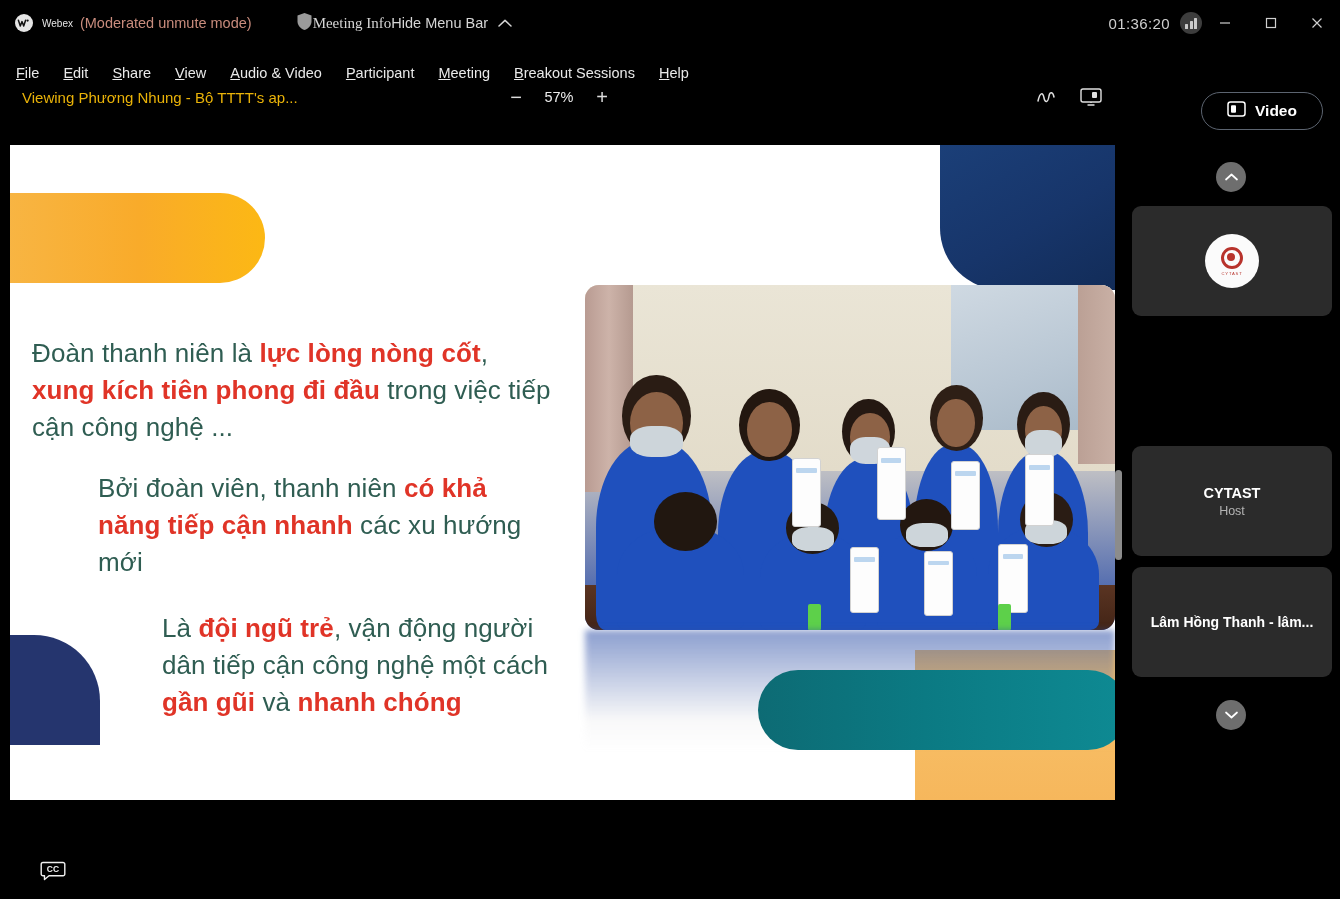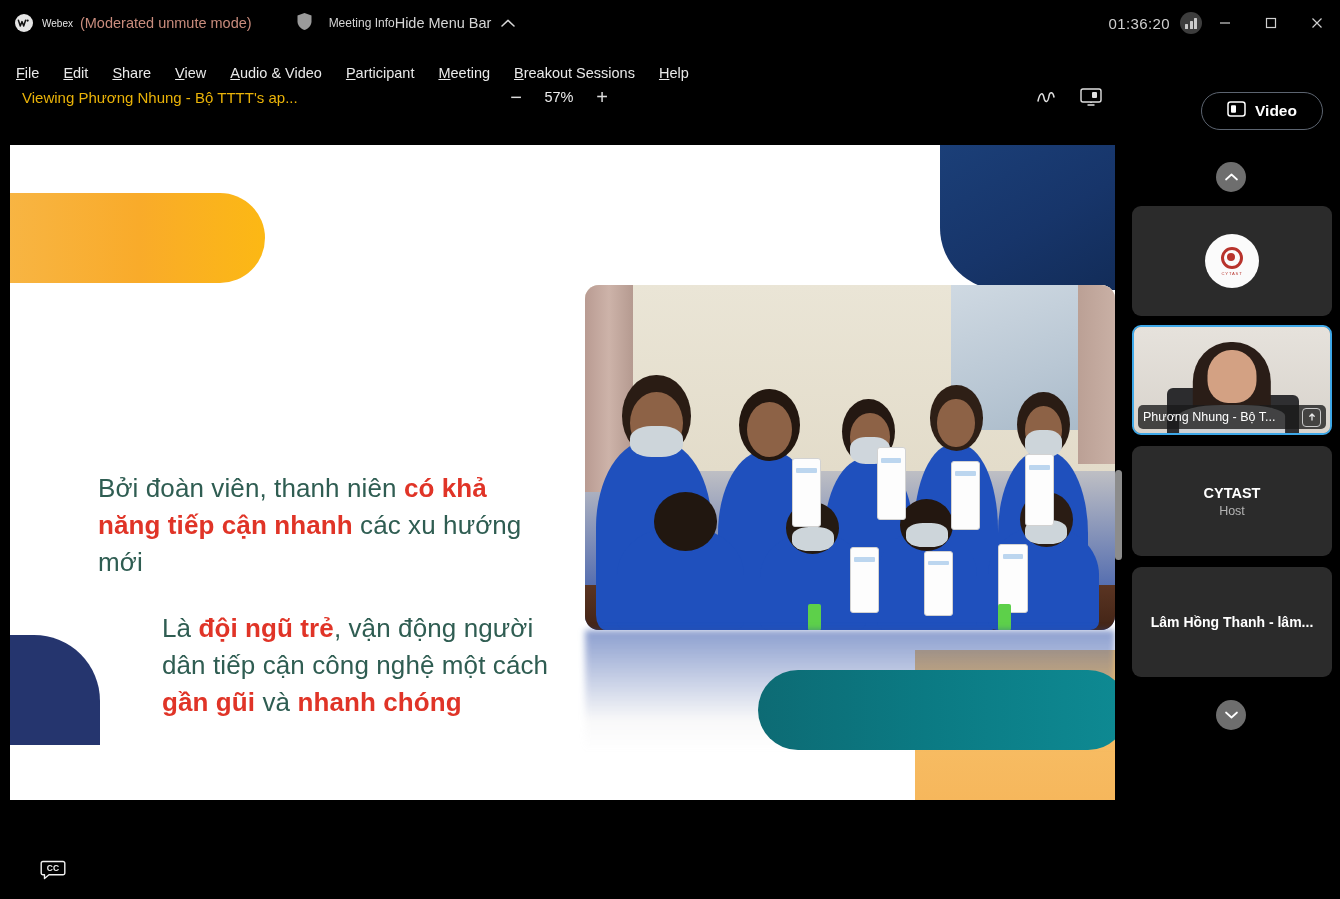--- a/index.html
+++ b/index.html
@@ -14,21 +14,21 @@
   
   .titlebar {
     position: absolute; left: 0; top: 0; width: 1340px; height: 46px;
     display: flex; align-items: center; color: #d8d8d8;
   }
   .tb-logo { margin-left: 14px; display: flex; align-items: center; }
   .tb-logo svg { display: block; }
   .tb-app-name { font-size: 10px; color: #e6e6e6; margin-left: 8px; }
   .tb-mode { font-size: 14.5px; color: #c98c7d; margin-left: 7px; }
   .tb-meetinfo { display: flex; align-items: center; margin-left: 44px; cursor: pointer; }
-  .tb-meetinfo-label { font-size: 12px; color: #d5d5d5; margin-left: 16px; }
+  .tb-meetinfo-label { font-size: 15px; color: #d5d5d5; margin-left: 0; font-family: Liberation Serif, serif; }
   .tb-hidemenu { display: flex; align-items: center; cursor: pointer; }
   .tb-hidemenu-label { font-size: 14.5px; color: #d5d5d5; }
   .tb-hidemenu .chev { margin-left: 9px; }
   .tb-right { margin-left: auto; display: flex; align-items: center; height: 46px; }
   .tb-timer { font-size: 15px; color: #cfcfcf; letter-spacing: .4px; }
   .tb-signal {
     width: 22px; height: 22px; border-radius: 50%; background: #3d3d3d;
     margin-left: 10px; display: flex; align-items: flex-end; justify-content: center;
     padding-bottom: 5px; gap: 1.5px;
   }
@@ -250,22 +250,22 @@
   .tile-center .nm2 { font-size: 14.5px; color: #fff; font-weight: 700; }
   .tile-center .role { font-size: 12.5px; color: #b4b4b4; }
   .tile-center.single .nm2 { font-weight: 700; font-size: 14px; }
 
   
   .bottombar {
     position: absolute; left: 0; top: 818px; width: 1340px; height: 81px;
     background: #000;
   }
   .cc-btn {
-    position: absolute; left: 34px; top: 30px; width: 38px; height: 38px;
-    display: flex; align-items: flex-end; justify-content: center; cursor: pointer;
+    position: absolute; left: 34px; top: 36px; width: 38px; height: 38px;
+    display: flex; align-items: center; justify-content: center; cursor: pointer;
     border-radius: 8px;
   }
 </style>
 </head>
 <body>
 
 <div class="app">
 
   <div class="titlebar">
     <div class="tb-logo">
@@ -435,20 +435,23 @@
           </div>
 
         <div class="bottle" style="left:42%;"></div>
         <div class="bottle" style="left:78%;"></div>
       </div>
       <div class="reflect"></div>
 
       <div class="sh-teal"></div>
 
       <div class="slide-text">
+        <div class="para p1">
+          <span>Đoàn thanh niên là </span><b>lực lòng nòng cốt</b><span>, </span><b>xung kích tiên phong đi đầu</b><span> trong việc tiếp cận công nghệ ...</span>
+        </div>
         <div class="para p3">
           <span>Là </span><b>đội ngũ trẻ</b><span>, vận động người dân tiếp cận công nghệ một cách </span><b>gần gũi</b><span> và </span><b>nhanh chóng</b>
         </div>
         <div class="para p2">
           <span>Bởi đoàn viên, thanh niên </span><b>có khả năng tiếp cận nhanh</b><span> các xu hướng mới</span>
         </div>
       </div>
     </div>
 
     <div class="stage-scroll">
@@ -476,38 +479,20 @@
       </span>
     </div>
 
     <div class="tile tile-1">
       <div class="avatar-logo">
         <div class="mark"></div>
         <div class="txt">CYTAST</div>
       </div>
     </div>
 
-    <div class="tile tile-2">
-      <div class="vidfeed">
-        <div class="bg"></div>
-        <div class="chair"></div>
-        <div class="chair2"></div>
-        <div class="hair"></div>
-        <div class="face"></div>
-        <div class="body"></div>
-      </div>
-      <div class="tile-name">
-        <span class="nm">Phương Nhung - Bộ T...</span>
-        <span class="share-badge">
-          <svg width="12" height="12" viewBox="0 0 12 12">
-            <path d="M6 9 V3.2 M6 3 L3.8 5.2 M6 3 L8.2 5.2" stroke="#e9e9e9" stroke-width="1.3" fill="none" stroke-linecap="round" stroke-linejoin="round"></path>
-          </svg>
-        </span>
-      </div>
-    </div>
 
     <div class="tile tile-3">
       <div class="tile-center">
         <div class="nm2">CYTAST</div>
         <div class="role">Host</div>
       </div>
     </div>
 
     <div class="tile tile-4">
       <div class="tile-center single">

